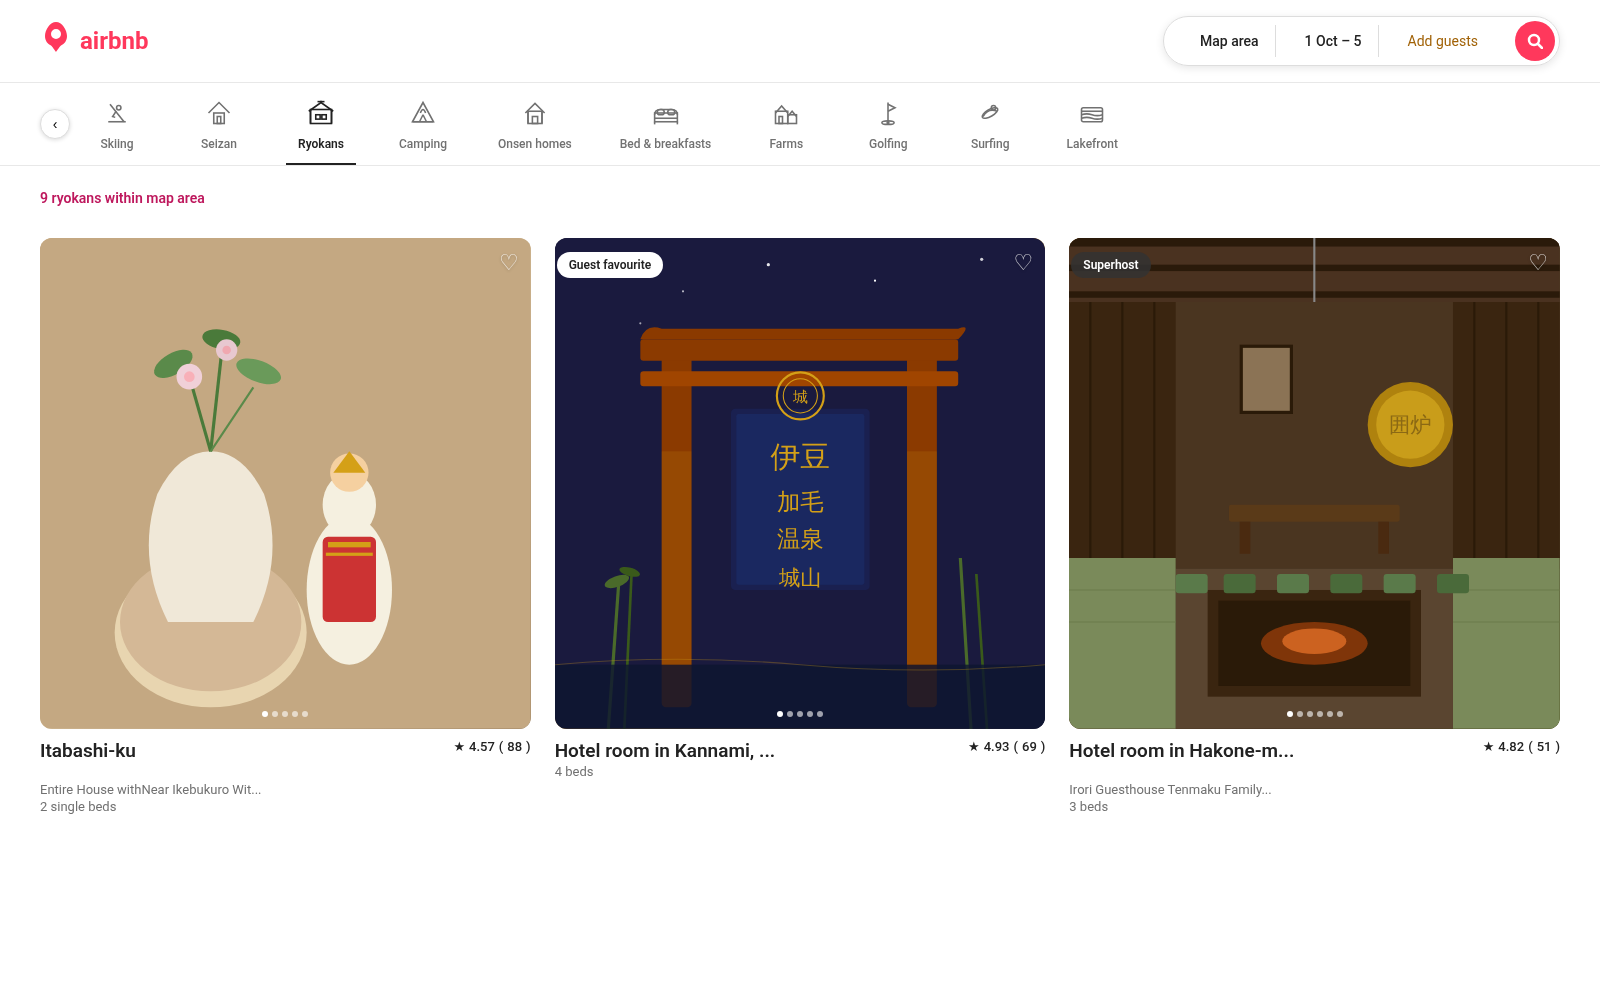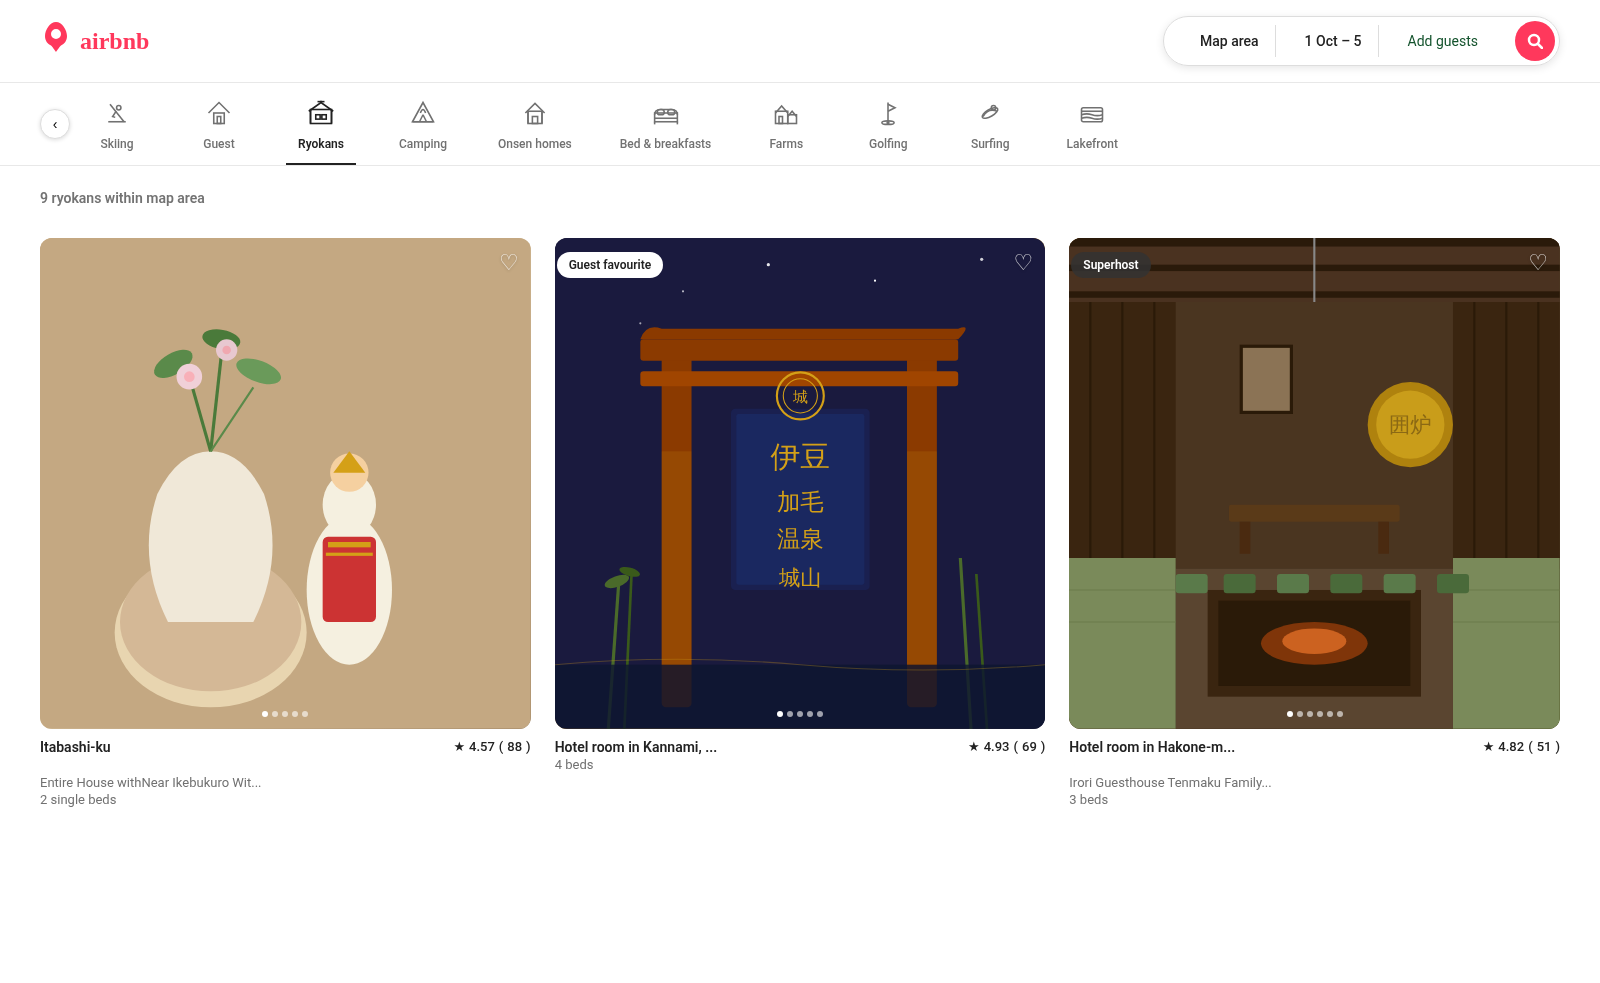--- a/index.html
+++ b/index.html
@@ -10,21 +10,20 @@
       display: flex;
       align-items: center;
       justify-content: space-between;
       padding: 16px 40px;
       border-bottom: 1px solid #e8e8e8;
     }
     .logo-area {
       display: flex;
       align-items: center;
       gap: 8px;
-      font-family: Liberation Serif, serif;
     }
     .logo-icon {
       color: #FF385C;
       font-size: 32px;
     }
     .logo-text {
       color: #FF385C;
       font-size: 24px;
       font-weight: 700;
     }
@@ -40,21 +39,21 @@
     .search-segment {
       padding: 8px 16px;
       font-size: 14px;
       font-weight: 500;
       color: #222;
       border-right: 1px solid #ddd;
       cursor: pointer;
     }
     .search-segment:last-of-type {
       border-right: none;
-      color: #14532d;
+      color: #a16207;
       font-weight: 400;
     }
     .search-btn {
       background: #FF385C;
       border: none;
       border-radius: 50%;
       width: 40px;
       height: 40px;
       display: flex;
       align-items: center;
@@ -122,21 +121,21 @@
     .cat-label.active {
       font-weight: 600;
       color: #222;
     }
 
     
     .results-info {
       padding: 24px 40px 16px;
       font-size: 14px;
       font-weight: 600;
-      color: #737373;
+      color: #be185d;
     }
 
     
     .listings-grid {
       display: grid;
       grid-template-columns: repeat(3, 1fr);
       gap: 24px;
       padding: 16px 40px 40px;
     }
     .listing-card {
@@ -202,21 +201,21 @@
     .listing-info {
       padding: 10px 0 0;
     }
     .listing-title-row {
       display: flex;
       justify-content: space-between;
       align-items: flex-start;
       gap: 8px;
     }
     .listing-location {
-      font-size: 14px;
+      font-size: 19px;
       font-weight: 600;
       color: #222;
     }
     .listing-rating {
       display: flex;
       align-items: center;
       gap: 4px;
       font-size: 13px;
       font-weight: 500;
       white-space: nowrap;
@@ -286,21 +285,21 @@
     </div>
 
     <div class="category-item">
       <span class="cat-icon">
         <svg class="icon-svg" viewBox="0 0 32 32" fill="none" stroke="#717171" stroke-width="1.8">
           <path d="M4 16 L16 4 L28 16"></path>
           <rect x="10" y="16" width="12" height="12"></rect>
           <rect x="14" y="20" width="4" height="8"></rect>
         </svg>
       </span>
-      <span class="cat-label">Guest</span>
+      <span class="cat-label">Seizan</span>
     </div>
 
     <div class="category-item active">
       <span class="cat-icon">
         <svg class="icon-svg" viewBox="0 0 32 32" fill="none" stroke="#222" stroke-width="1.8">
           <rect x="4" y="12" width="24" height="16"></rect>
           <path d="M2 14 L16 4 L30 14"></path>
           <line x1="16" y1="4" x2="16" y2="2"></line>
           <line x1="12" y1="3" x2="20" y2="3"></line>
           <rect x="10" y="18" width="5" height="5"></rect>

